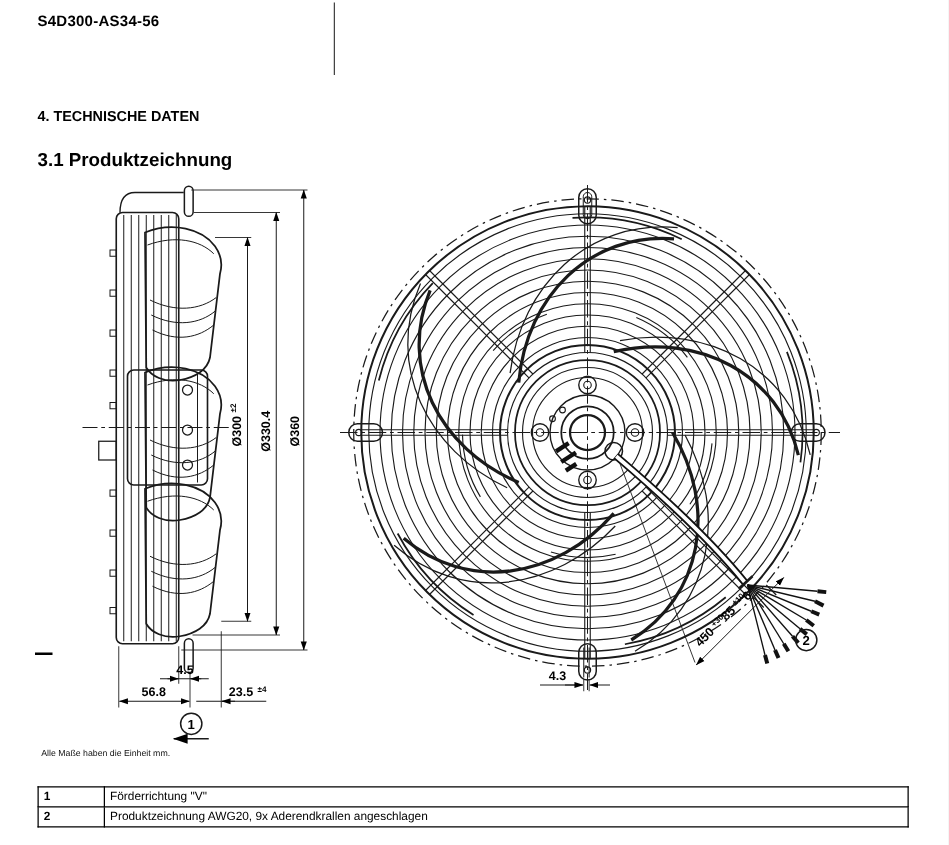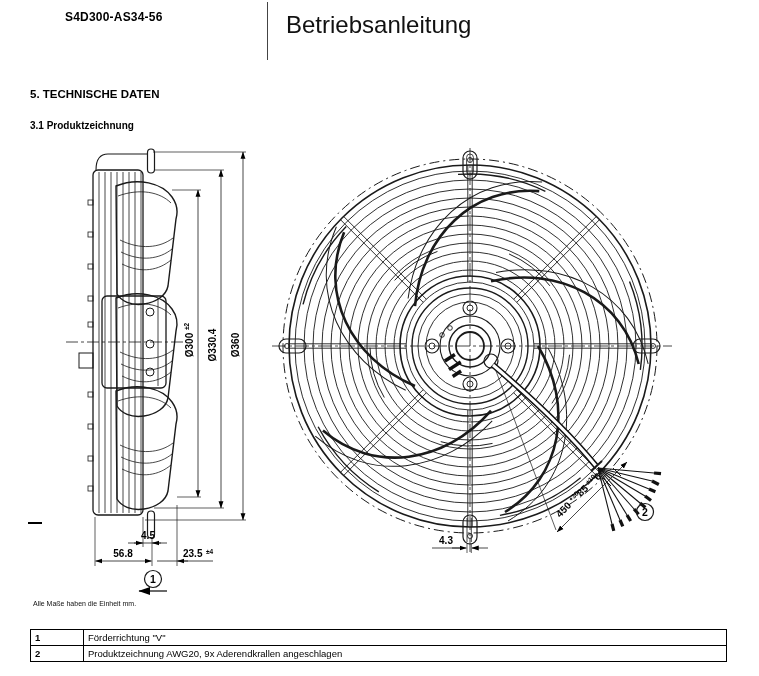--- a/index.html
+++ b/index.html
@@ -2,25 +2,25 @@
 <html><head>
 <meta charset="utf-8">
 <style>
   html,body{margin:0;padding:0;background:#e8e8e8;}
   .page{
     position:relative;width:759px;height:676px;background:#ffffff;
     font-family:"Liberation Sans","DejaVu Sans",sans-serif;color:#000;
     overflow:hidden;
   }
   .abs{position:absolute;}
-  .part-number{left:30px;top:10px;font-size:12px;font-weight:bold;letter-spacing:.2px;margin-left:35px;}
+  .part-number{left:30px;top:10px;font-size:12px;font-weight:bold;letter-spacing:.2px;}
   .hdr-divider{left:267px;top:2px;width:1px;height:58px;background:#444;}
   .doc-title{left:286px;top:11px;font-size:24px;font-weight:400;color:#111;}
   .sec-heading{left:30px;top:88px;font-size:11.5px;font-weight:bold;}
-  .subsec-heading{left:30px;top:120px;font-size:10px;font-weight:bold;text-align:center;}
+  .subsec-heading{left:30px;top:120px;font-size:15px;font-weight:bold;text-align:center;}
   .units-note{left:33px;top:600px;font-size:7px;color:#111;}
   .margin-dash{left:28px;top:522px;width:14px;height:2px;background:#000;}
   svg.drawing{position:absolute;left:0;top:0;}
   svg .ln{stroke:#1a1a1a;fill:none;}
   svg text{fill:#000;font-family:"Liberation Sans","DejaVu Sans",sans-serif;}
   svg .dim{font-size:10px;font-weight:bold;}
   svg .dimtol{font-size:6.5px;font-weight:bold;}
   svg .callout-num{font-size:10.5px;font-weight:bold;}
   .legend{
     left:30px;top:629px;width:697px;border:1px solid #000;
@@ -29,23 +29,22 @@
   .legend td{border:1px solid #000;height:15px;padding:0 4px;vertical-align:middle;}
   .legend td.num{width:44px;font-weight:bold;}
 </style>
 </head>
 <body>
 
 <div class="page">
 
   <div class="abs part-number">S4D300-AS34-56</div>
   <div class="abs hdr-divider"></div>
-  <div class="abs doc-title">Betriebsanleitung</div>
-
-  <div class="abs sec-heading">5. TECHNISCHE DATEN</div>
+
+  <div class="abs sec-heading">4. TECHNISCHE DATEN</div>
   <div class="abs subsec-heading">3.1 Produktzeichnung</div>
 
   <svg class="drawing" width="759" height="676" viewBox="0 0 759 676">
     <defs>
       <marker id="arr" viewBox="0 0 10 10" refX="9.5" refY="5" markerWidth="9" markerHeight="9" orient="auto-start-reverse">
         <path d="M0,1.6 L10,5 L0,8.4 z" fill="#000"></path>
       </marker>
 
       <g id="sv-blade">
         <path class="ln" stroke-width="1.4" fill="#fff" d="M116,186 C138,177 162,183 172,197 C177,204 178,212 176,219 L168,286 C166,296 156,302 144,304 C131,306 121,301 117,294 Z"></path>

